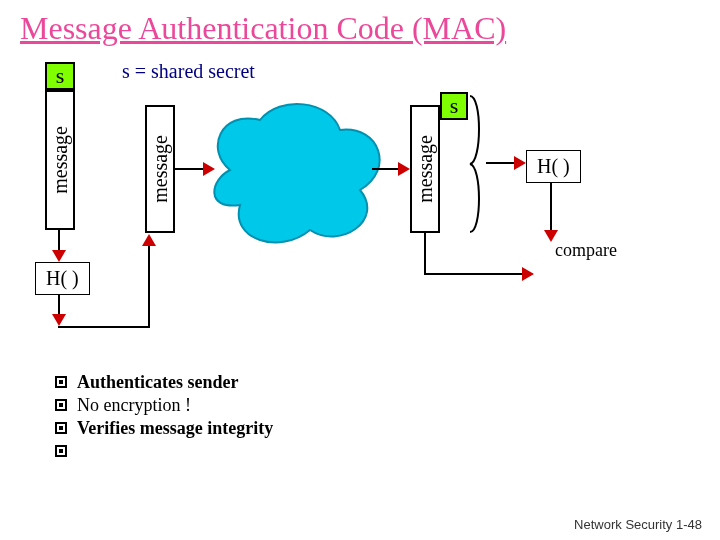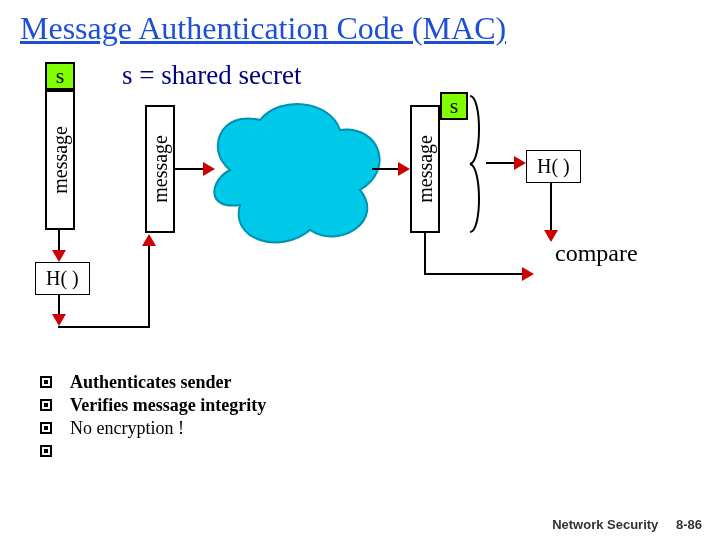--- a/index.html
+++ b/index.html
@@ -1,34 +1,34 @@
 <!DOCTYPE html>
 <html><head>
 <meta charset="utf-8">
 <style>
 * { box-sizing: border-box; margin: 0; padding: 0; }
 body { width: 720px; height: 540px; font-family: Georgia, 'Times New Roman', serif; position: relative; background: #fff; overflow: hidden; }
-.title { font-size: 32px; color: #1d4ed8; text-decoration: underline; padding: 10px 20px; font-weight: normal; }
-.subtitle { font-size: 27px; color: #000080; position: absolute; }
+.title { font-size: 32px; color: #ec4899; text-decoration: underline; padding: 10px 20px; font-weight: normal; }
+.subtitle { font-size: 20px; color: #000080; position: absolute; }
 .diagram { position: absolute; left: 0; top: 50px; width: 720px; height: 280px; }
 .vbox { position: absolute; border: 2px solid #000; background: #fff; display: flex; align-items: center; justify-content: center; }
 .vtext { writing-mode: vertical-rl; transform: rotate(180deg); font-size: 20px; color: #000; }
 .s-label { font-size: 22px; color: #000; }
 .hbox { position: absolute; border: 1px solid #000; background: #fff; padding: 4px 10px; font-size: 20px; }
-.compare { position: absolute; font-size: 24px; }
+.compare { position: absolute; font-size: 18px; }
 .blob { position: absolute; }
 .arrow-line { position: absolute; background: #000; }
 .arrow-head { position: absolute; width: 0; height: 0; }
 .ah-right { border-left: 12px solid #c00; border-top: 7px solid transparent; border-bottom: 7px solid transparent; }
 .ah-down { border-top: 12px solid #c00; border-left: 7px solid transparent; border-right: 7px solid transparent; }
 .bullets { position: absolute; left: 40px; top: 370px; font-size: 18px; }
-.bullet-row { display: flex; align-items: flex-start; margin: 2px 0; gap: 8px; }
+.bullet-row { display: flex; align-items: flex-start; margin: 2px 15px; }
 .bullet-mark { width: 12px; height: 12px; border: 2px solid #000; background: radial-gradient(circle at center, #000 40%, rgba(0,0,0,0) 45%); margin: 4px 10px 0 0; flex-shrink: 0; }
 .footer { position: absolute; bottom: 8px; right: 18px; font-size: 13px; color: #333; font-family: Arial, sans-serif; }
-.footer span { margin-left: 14px; font-weight: bold; }
+.footer span { margin-left: 0; }
 sub { font-size: 0.75em; }
 </style>
 </head>
 <body>
 
 <div class="title">Message Authentication Code (MAC)</div>
 
 <div class="diagram">
 
   <div class="subtitle" style="left:122px; top:10px;">s = shared secret</div>
@@ -93,27 +93,27 @@
 
 </div>
 
 <div class="bullets">
     <div class="bullet-row">
       <div class="bullet-mark"></div>
       <div style="font-weight: bold;">Authenticates sender</div>
     </div>
     <div class="bullet-row">
       <div class="bullet-mark"></div>
-      <div style="font-weight: bold;">Verifies message integrity</div>
+      <div>No encryption !</div>
     </div>
     <div class="bullet-row">
       <div class="bullet-mark"></div>
-      <div>No encryption !</div>
+      <div style="font-weight: bold;">Verifies message integrity</div>
     </div>
     <div class="bullet-row">
       <div class="bullet-mark"></div>
     </div>
   </div>
 
 <div class="footer">
   <span>Network Security</span>
-  <span>8-86</span>
+  <span>1-48</span>
 </div>
 
 </body></html>

